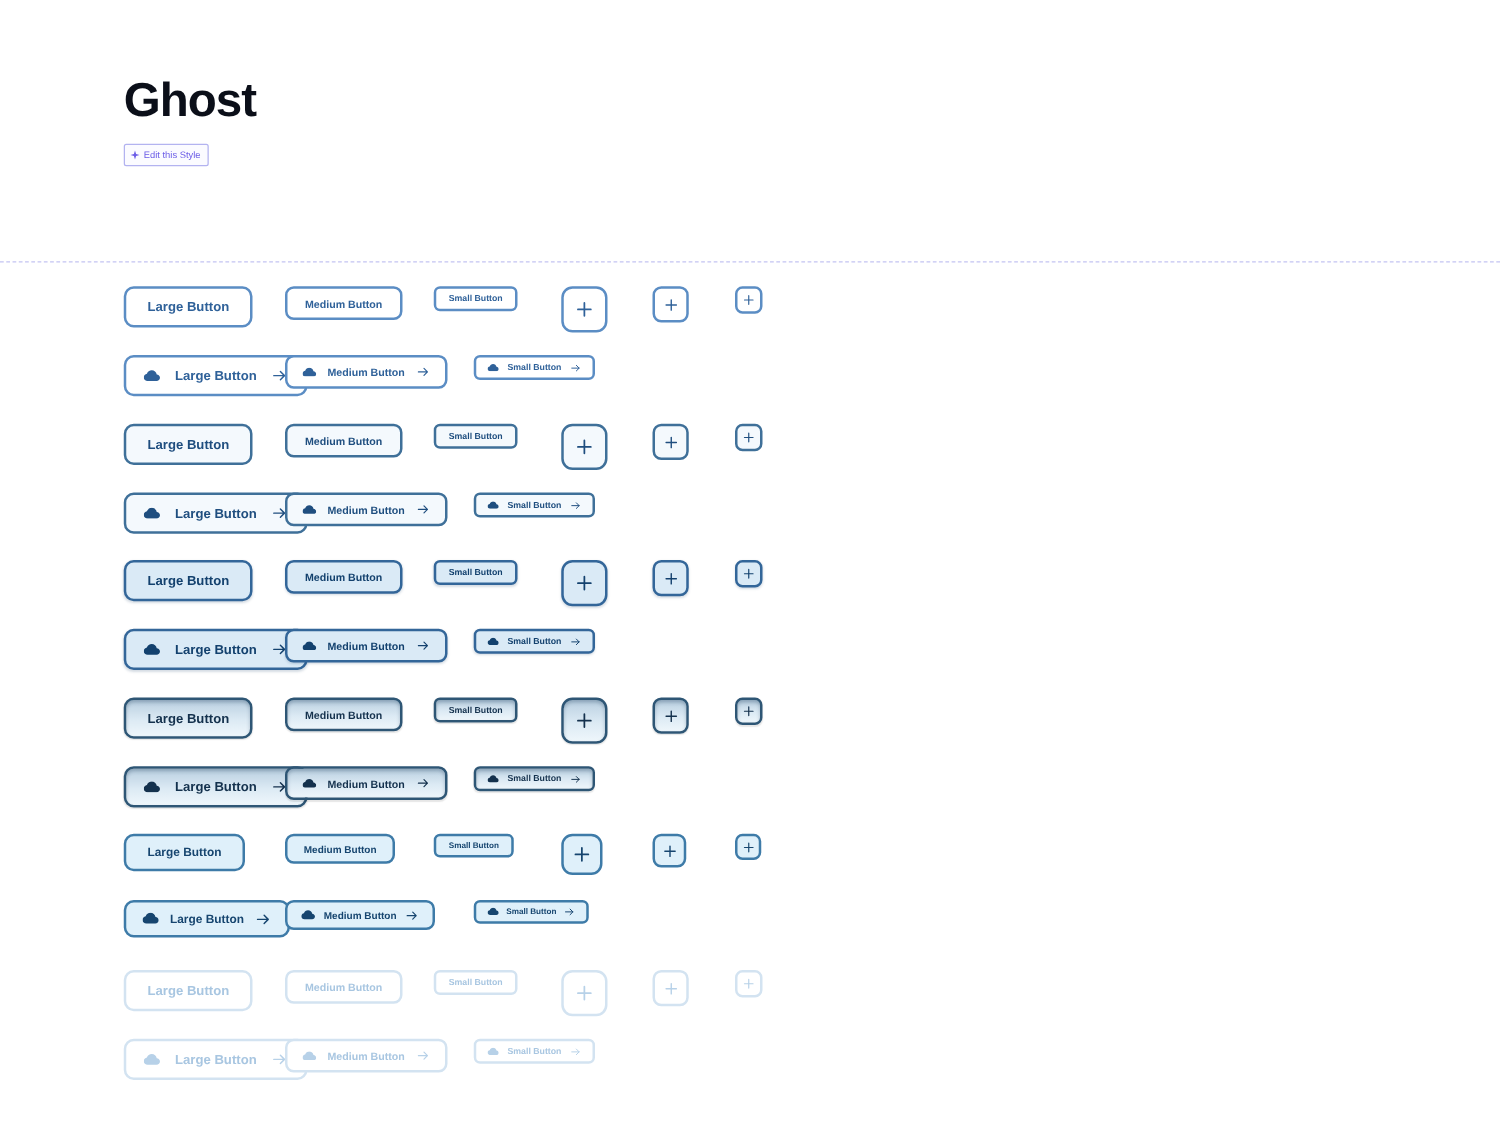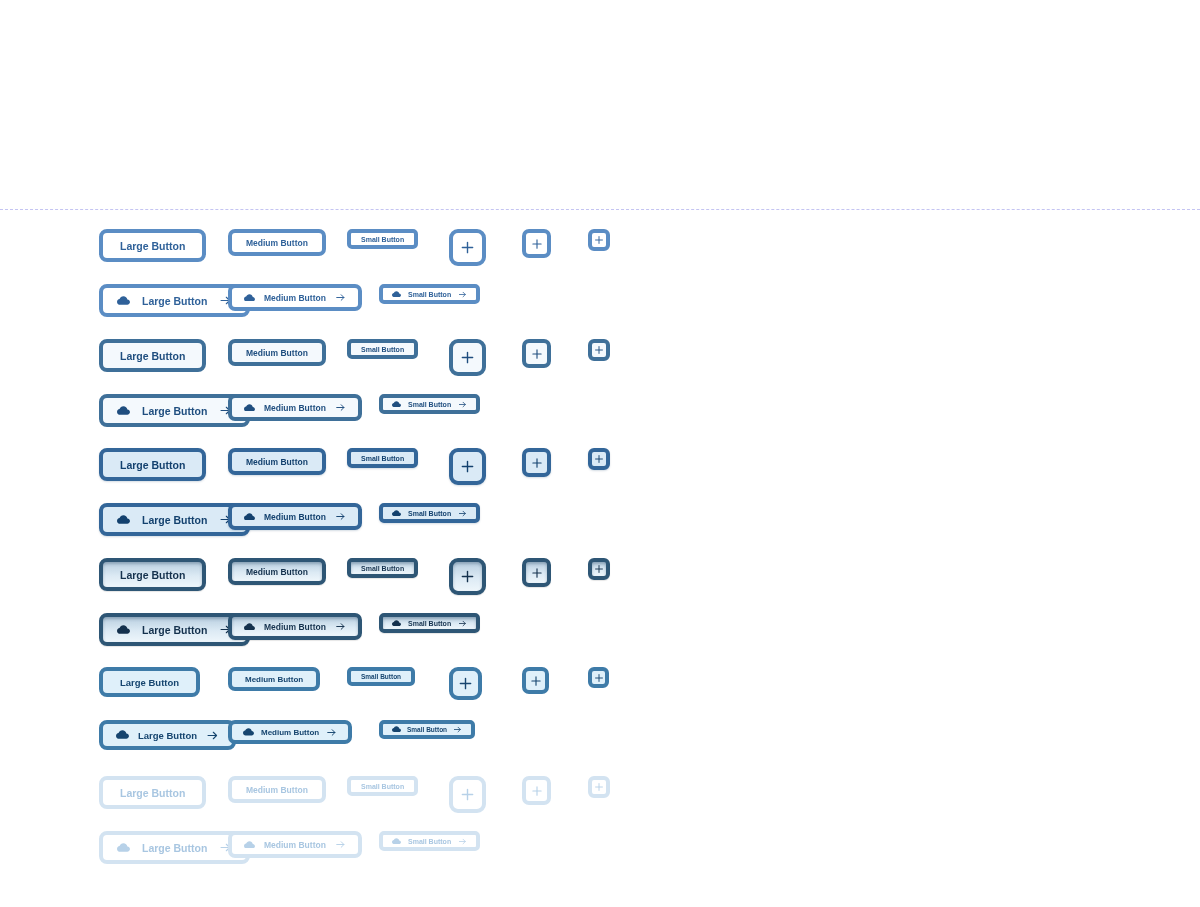--- a/index.html
+++ b/index.html
@@ -50,21 +50,21 @@
   .btn-row .slot { position: absolute; top: 0; }
 
   
   .btn {
     display: inline-flex; align-items: center; justify-content: center;
     font-family: "Liberation Sans", sans-serif;
     font-weight: 700;
     white-space: nowrap;
     cursor: pointer;
     background: transparent;
-    border: 4px solid #14532d;
+    border: 2px solid #14532d;
     color: #2b5f96;
     border-radius: 8px;
   }
   .btn .lbl { display:inline-block; }
   .btn .ic { display:inline-flex; align-items:center; justify-content:center; }
   .btn svg { display:block; }
 
   
   .sz-lg { height: 33px; padding: 0 17px; font-size: 10.5px; border-radius: 8px; }
   .sz-md { height: 27px; padding: 0 14px; font-size: 8.5px;  border-radius: 7px; }
@@ -114,20 +114,31 @@
   
   .arr  { stroke: currentColor; }
   .plus { stroke: currentColor; }
   .cloud-path { fill: currentColor; }
 </style>
 </head>
 <body>
 
 <div class="page">
 
+  <div class="header">
+    <h1 class="page-title">Ghost</h1>
+    <div class="edit-style-badge">
+      <span class="sparkle-icon">
+        <svg width="8" height="8" viewBox="0 0 12 12">
+          <path d="M6 0.6 L7.3 4.7 L11.4 6 L7.3 7.3 L6 11.4 L4.7 7.3 L0.6 6 L4.7 4.7 Z" fill="#6b5ce7"></path>
+        </svg>
+      </span>
+      <span>Edit this Style</span>
+    </div>
+  </div>
 
   <div class="divider"></div>
 
   <div class="rows" id="rows-container">
       <div class="btn-row" style="position: absolute; left: 0px; top: 14px; width: 1200px;">
         <div class="btn slot sz-lg v-default" style="left: 99px;">
           <span class="lbl">Large Button</span>
         </div>
         <div class="btn slot sz-md v-default" style="left: 228px;">
           <span class="lbl">Medium Button</span>

